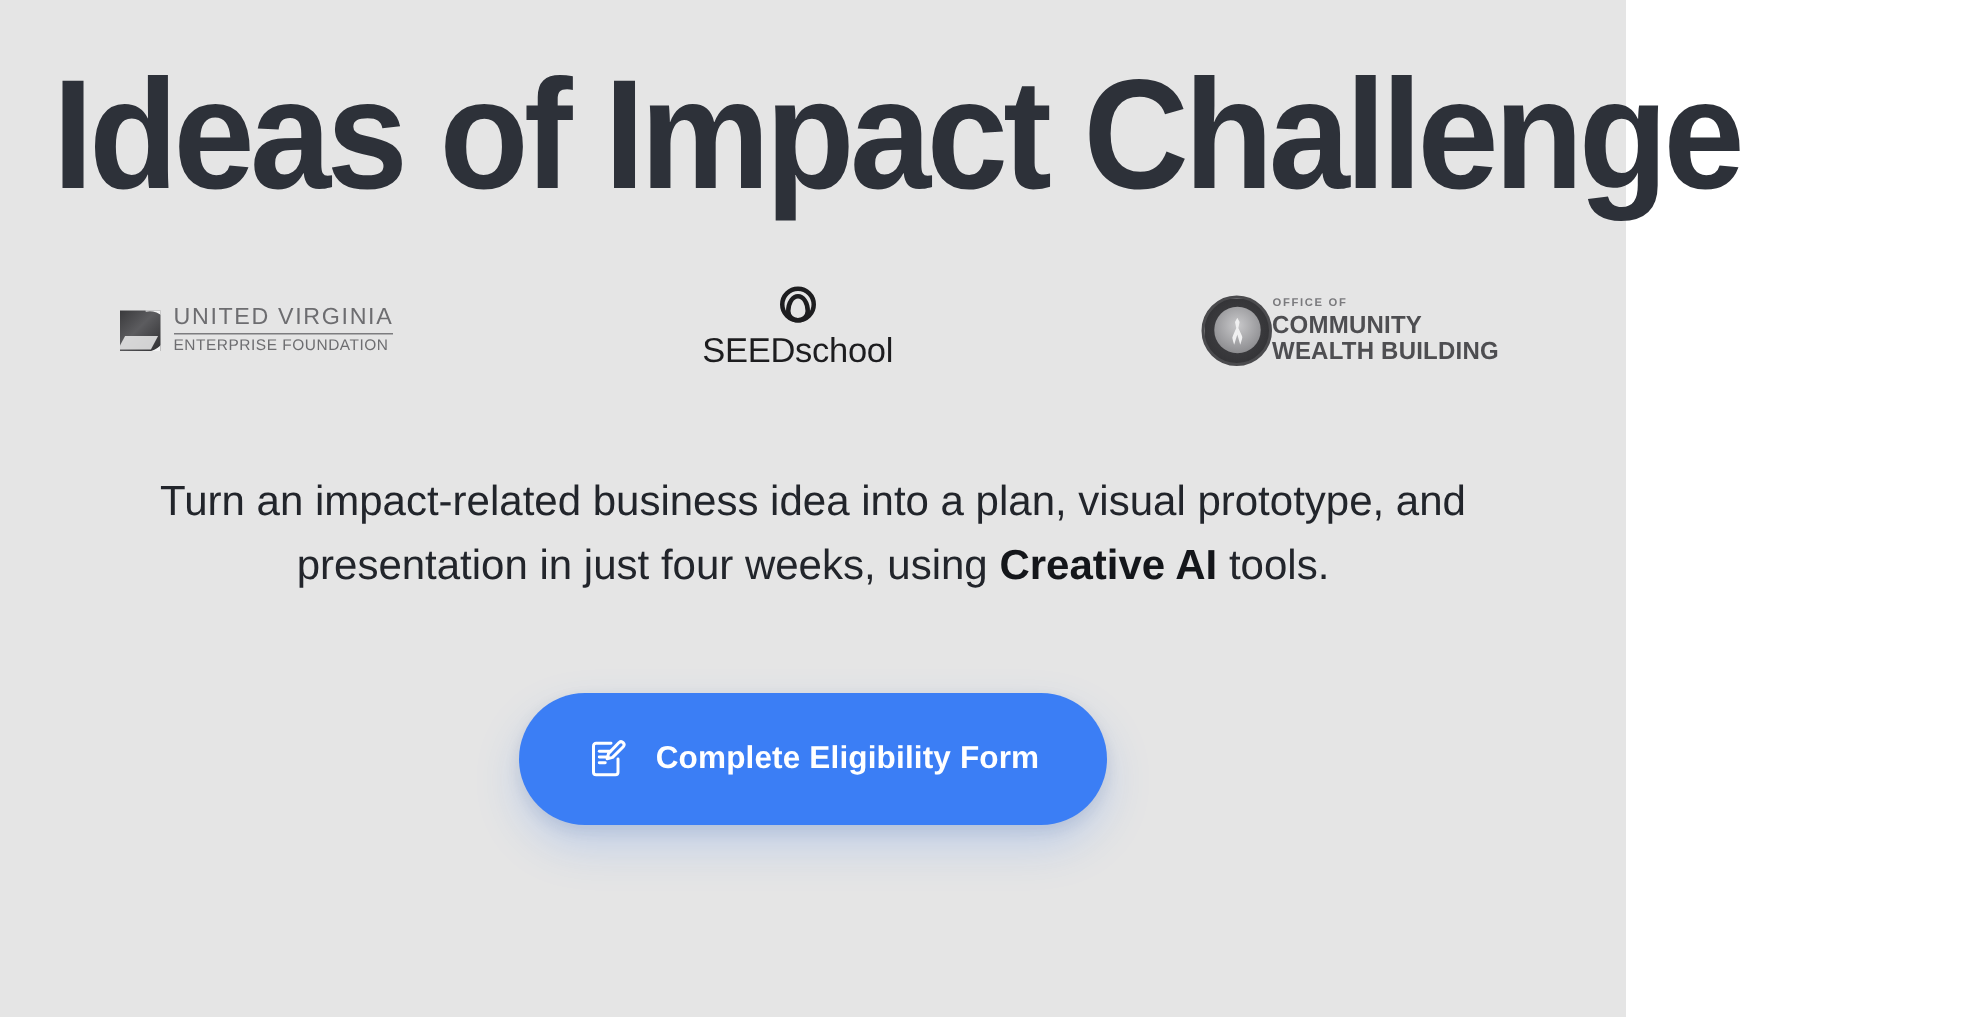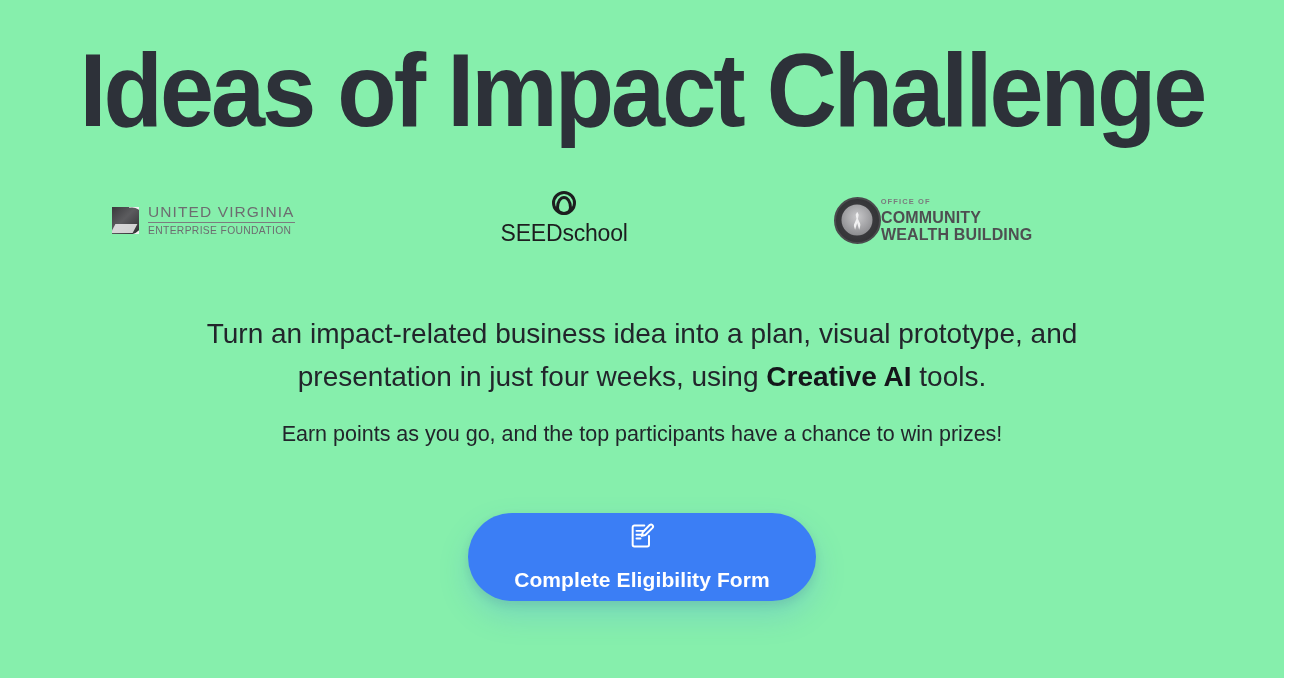--- a/index.html
+++ b/index.html
@@ -9,23 +9,23 @@
     width: 1312px;
     height: 678px;
     background: #ffffff;
     font-family: "Liberation Sans", "DejaVu Sans", sans-serif;
     -webkit-font-smoothing: antialiased;
     overflow: hidden;
   }
 
   .page {
     position: relative;
-    width: 1284px;
+    width: 1084px;
     height: 678px;
-    background: #86efac;
+    background: #e5e5e5;
     display: flex;
     flex-direction: column;
     align-items: center;
   }
 
   
   .hero-title {
     margin-top: 34px;
     width: 100%;
     text-align: center;
@@ -39,20 +39,21 @@
     transform-origin: center top;
     white-space: nowrap;
   }
 
   
   .logo-row {
     margin-top: 45px;
     width: 1060px;
     display: flex;
     align-items: center;
+    justify-content: center;
     gap: 206px;
     height: 58px;
   }
 
   .logo {
     display: flex;
     align-items: center;
     height: 100%;
   }
 
@@ -224,21 +225,20 @@
     border: none;
     border-radius: 44px;
     background: #3b7ef5;
     color: #ffffff;
     font-family: "Liberation Sans", "DejaVu Sans", sans-serif;
     font-size: 21px;
     font-weight: 700;
     letter-spacing: 0.1px;
     cursor: pointer;
     box-shadow: 0 14px 30px rgba(59,126,245,0.22), 0 4px 10px rgba(20,30,60,0.10);
-    flex-direction: column;
   }
 
   .cta-icon { width: 28px; height: 28px; flex: 0 0 28px; display: block; }
 </style>
 </head>
 <body>
 
 <div class="page">
 
   <h1 class="hero-title">Ideas of Impact Challenge</h1>
@@ -264,21 +264,20 @@
         <span class="cwb-office">OFFICE OF</span>
         <span class="cwb-name">COMMUNITY</span>
         <span class="cwb-name">WEALTH BUILDING</span>
       </span>
     </div>
 
   </div>
 
   <p class="lede"><span>Turn an impact-related business idea into a plan, visual prototype, and presentation in just four weeks, using </span><strong>Creative AI</strong><span> tools.</span></p>
 
-  <p class="subline">Earn points as you go, and the top participants have a chance to win prizes!</p>
 
   <div class="cta-wrap">
     <button class="cta-button">
       <svg class="cta-icon" viewBox="0 0 24 24" fill="none" stroke="#ffffff" stroke-width="1.7" stroke-linecap="round" stroke-linejoin="round" aria-hidden="true">
         <path d="M14 3H5.5A1.5 1.5 0 0 0 4 4.5v15A1.5 1.5 0 0 0 5.5 21h11a1.5 1.5 0 0 0 1.5-1.5V12"></path>
         <path d="M7.3 7.6h6.2"></path>
         <path d="M7.3 10.9h5.1"></path>
         <path d="M7.3 14.2h3.4"></path>
         <path d="M18.6 2.6a1.7 1.7 0 0 1 2.4 2.4l-6.1 6.1-3.1.8.8-3.1 6-6.2z"></path>
       </svg>

